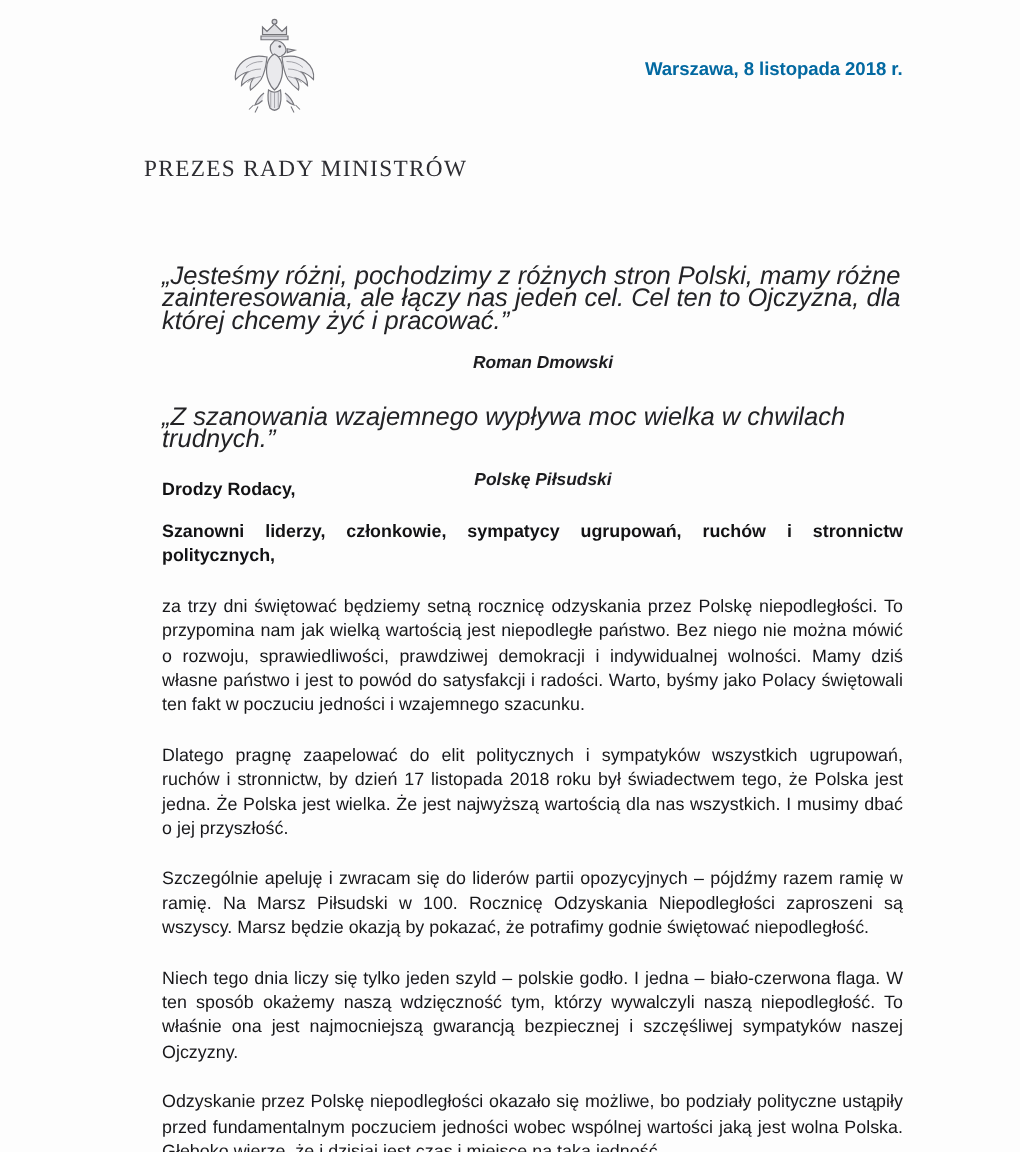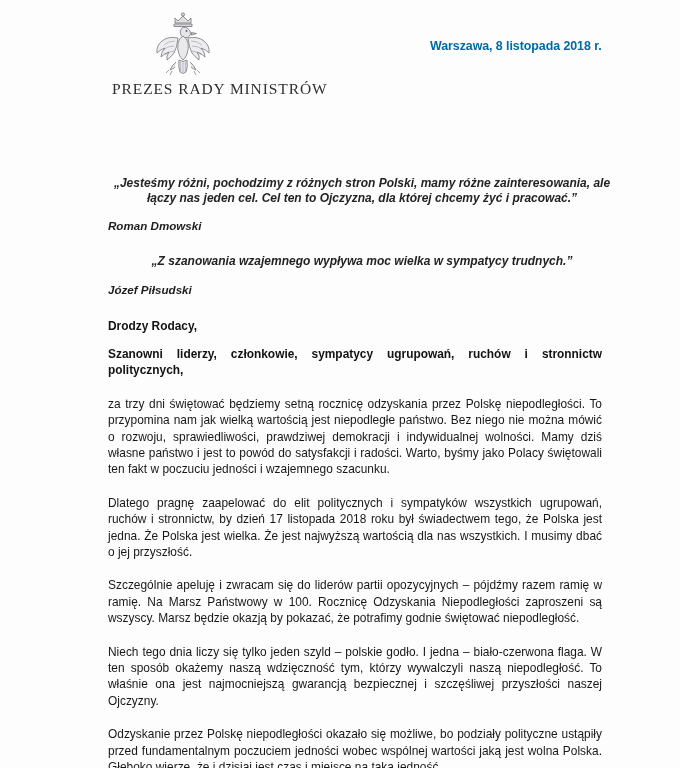--- a/index.html
+++ b/index.html
@@ -40,27 +40,26 @@
   .emblem svg {
     display: block;
     width: 76px;
     height: 80px;
     opacity: 0.82;
   }
 
   .office-title {
     position: absolute;
     left: 96px;
-    top: 80px;
+    top: 104px;
     font-family: "Liberation Serif", serif;
     font-size: 15.5px;
     letter-spacing: 0.9px;
     color: #2e2e33;
     white-space: nowrap;
-    margin-left: 16px;
   }
 
   .date-line {
     position: absolute;
     left: 430px;
     top: 39px;
     font-family: "Liberation Sans", sans-serif;
     font-size: 12.4px;
     font-weight: bold;
     color: #0369a1;
@@ -69,30 +68,29 @@
   }
 
   
   .quotes {
     position: absolute;
     left: 108px;
     top: 176px;
     width: 508px;
   }
   .quote-text {
-    text-align: center;
+    text-align: left;
     font-family: "Liberation Sans", sans-serif;
     font-style: italic;
-    font-size: 12px;
+    font-size: 17px;
     line-height: 15.2px;
     color: #232326;
-    font-weight: bold;
   }
   .quote-attr {
-    text-align: left;
+    text-align: center;
     font-family: "Liberation Sans", sans-serif;
     font-style: italic;
     font-weight: bold;
     font-size: 11.6px;
     color: #1d1d20;
     margin-top: 13px;
   }
   .quote-block-2 { margin-top: 22px; }
 
   
@@ -164,32 +162,32 @@
     <div class="date-line">Warszawa, 8 listopada 2018 r.</div>
   </div>
 
   <div class="quotes">
     <div class="quote-block">
       <div class="quote-text">„Jesteśmy różni, pochodzimy z różnych stron Polski, mamy różne zainteresowania, ale łączy nas jeden cel. Cel ten to Ojczyzna, dla której chcemy żyć i pracować.”</div>
       <div class="quote-attr">Roman Dmowski</div>
     </div>
 
     <div class="quote-block quote-block-2">
-      <div class="quote-text">„Z szanowania wzajemnego wypływa moc wielka w sympatycy trudnych.”</div>
-      <div class="quote-attr">Józef Piłsudski</div>
+      <div class="quote-text">„Z szanowania wzajemnego wypływa moc wielka w chwilach trudnych.”</div>
+      <div class="quote-attr">Polskę Piłsudski</div>
     </div>
   </div>
 
   <div class="body-wrap">
 
     <div class="salutation">Drodzy Rodacy,</div>
 
     <div class="salutation second">Szanowni liderzy, członkowie, sympatycy ugrupowań, ruchów i stronnictw politycznych,</div>
 
     <p class="para">za trzy dni świętować będziemy setną rocznicę odzyskania przez Polskę niepodległości. To przypomina nam jak wielką wartością jest niepodległe państwo. Bez niego nie można mówić o rozwoju, sprawiedliwości, prawdziwej demokracji i indywidualnej wolności. Mamy dziś własne państwo i jest to powód do satysfakcji i radości. Warto, byśmy jako Polacy świętowali ten fakt w poczuciu jedności i wzajemnego szacunku.</p>
     <p class="para">Dlatego pragnę zaapelować do elit politycznych i sympatyków wszystkich ugrupowań, ruchów i stronnictw, by dzień 17 listopada 2018 roku był świadectwem tego, że Polska jest jedna. Że Polska jest wielka. Że jest najwyższą wartością dla nas wszystkich. I musimy dbać o jej przyszłość.</p>
-    <p class="para">Szczególnie apeluję i zwracam się do liderów partii opozycyjnych – pójdźmy razem ramię w ramię. Na Marsz Państwowy w 100. Rocznicę Odzyskania Niepodległości zaproszeni są wszyscy. Marsz będzie okazją by pokazać, że potrafimy godnie świętować niepodległość.</p>
-    <p class="para">Niech tego dnia liczy się tylko jeden szyld – polskie godło. I jedna – biało-czerwona flaga. W ten sposób okażemy naszą wdzięczność tym, którzy wywalczyli naszą niepodległość. To właśnie ona jest najmocniejszą gwarancją bezpiecznej i szczęśliwej przyszłości naszej Ojczyzny.</p>
+    <p class="para">Szczególnie apeluję i zwracam się do liderów partii opozycyjnych – pójdźmy razem ramię w ramię. Na Marsz Piłsudski w 100. Rocznicę Odzyskania Niepodległości zaproszeni są wszyscy. Marsz będzie okazją by pokazać, że potrafimy godnie świętować niepodległość.</p>
+    <p class="para">Niech tego dnia liczy się tylko jeden szyld – polskie godło. I jedna – biało-czerwona flaga. W ten sposób okażemy naszą wdzięczność tym, którzy wywalczyli naszą niepodległość. To właśnie ona jest najmocniejszą gwarancją bezpiecznej i szczęśliwej sympatyków naszej Ojczyzny.</p>
     <p class="para">Odzyskanie przez Polskę niepodległości okazało się możliwe, bo podziały polityczne ustąpiły przed fundamentalnym poczuciem jedności wobec wspólnej wartości jaką jest wolna Polska. Głęboko wierzę, że i dzisiaj jest czas i miejsce na taką jedność.</p>
 
   </div>
 
 </div>
 
 </body></html>

